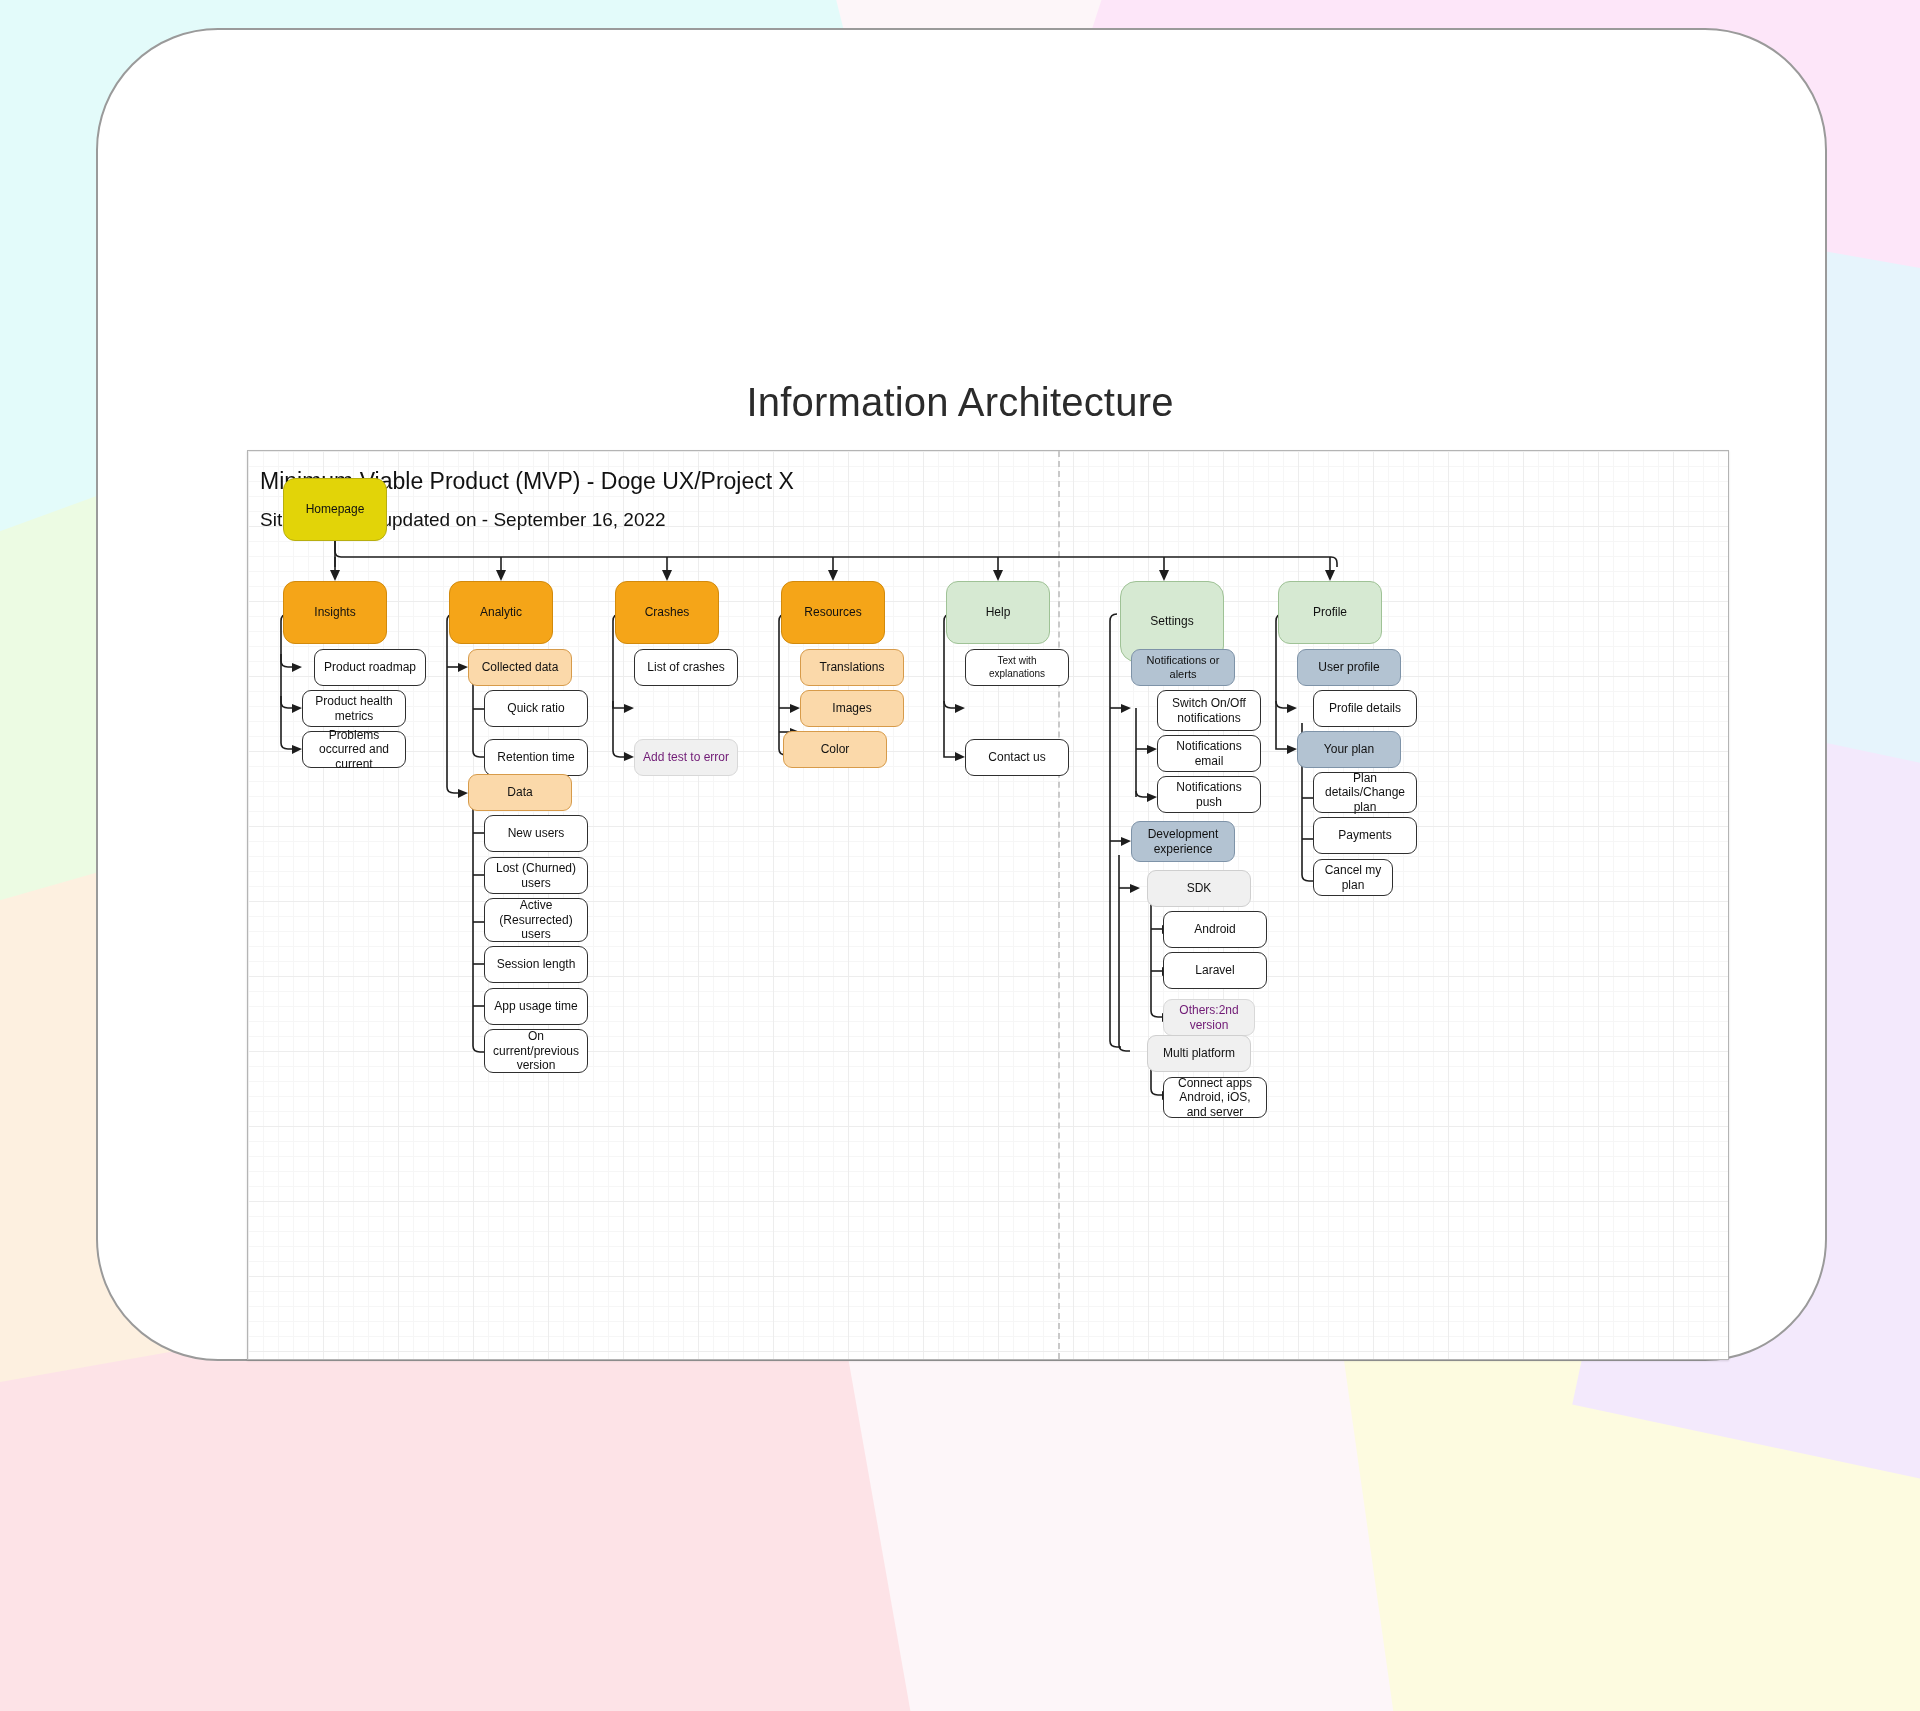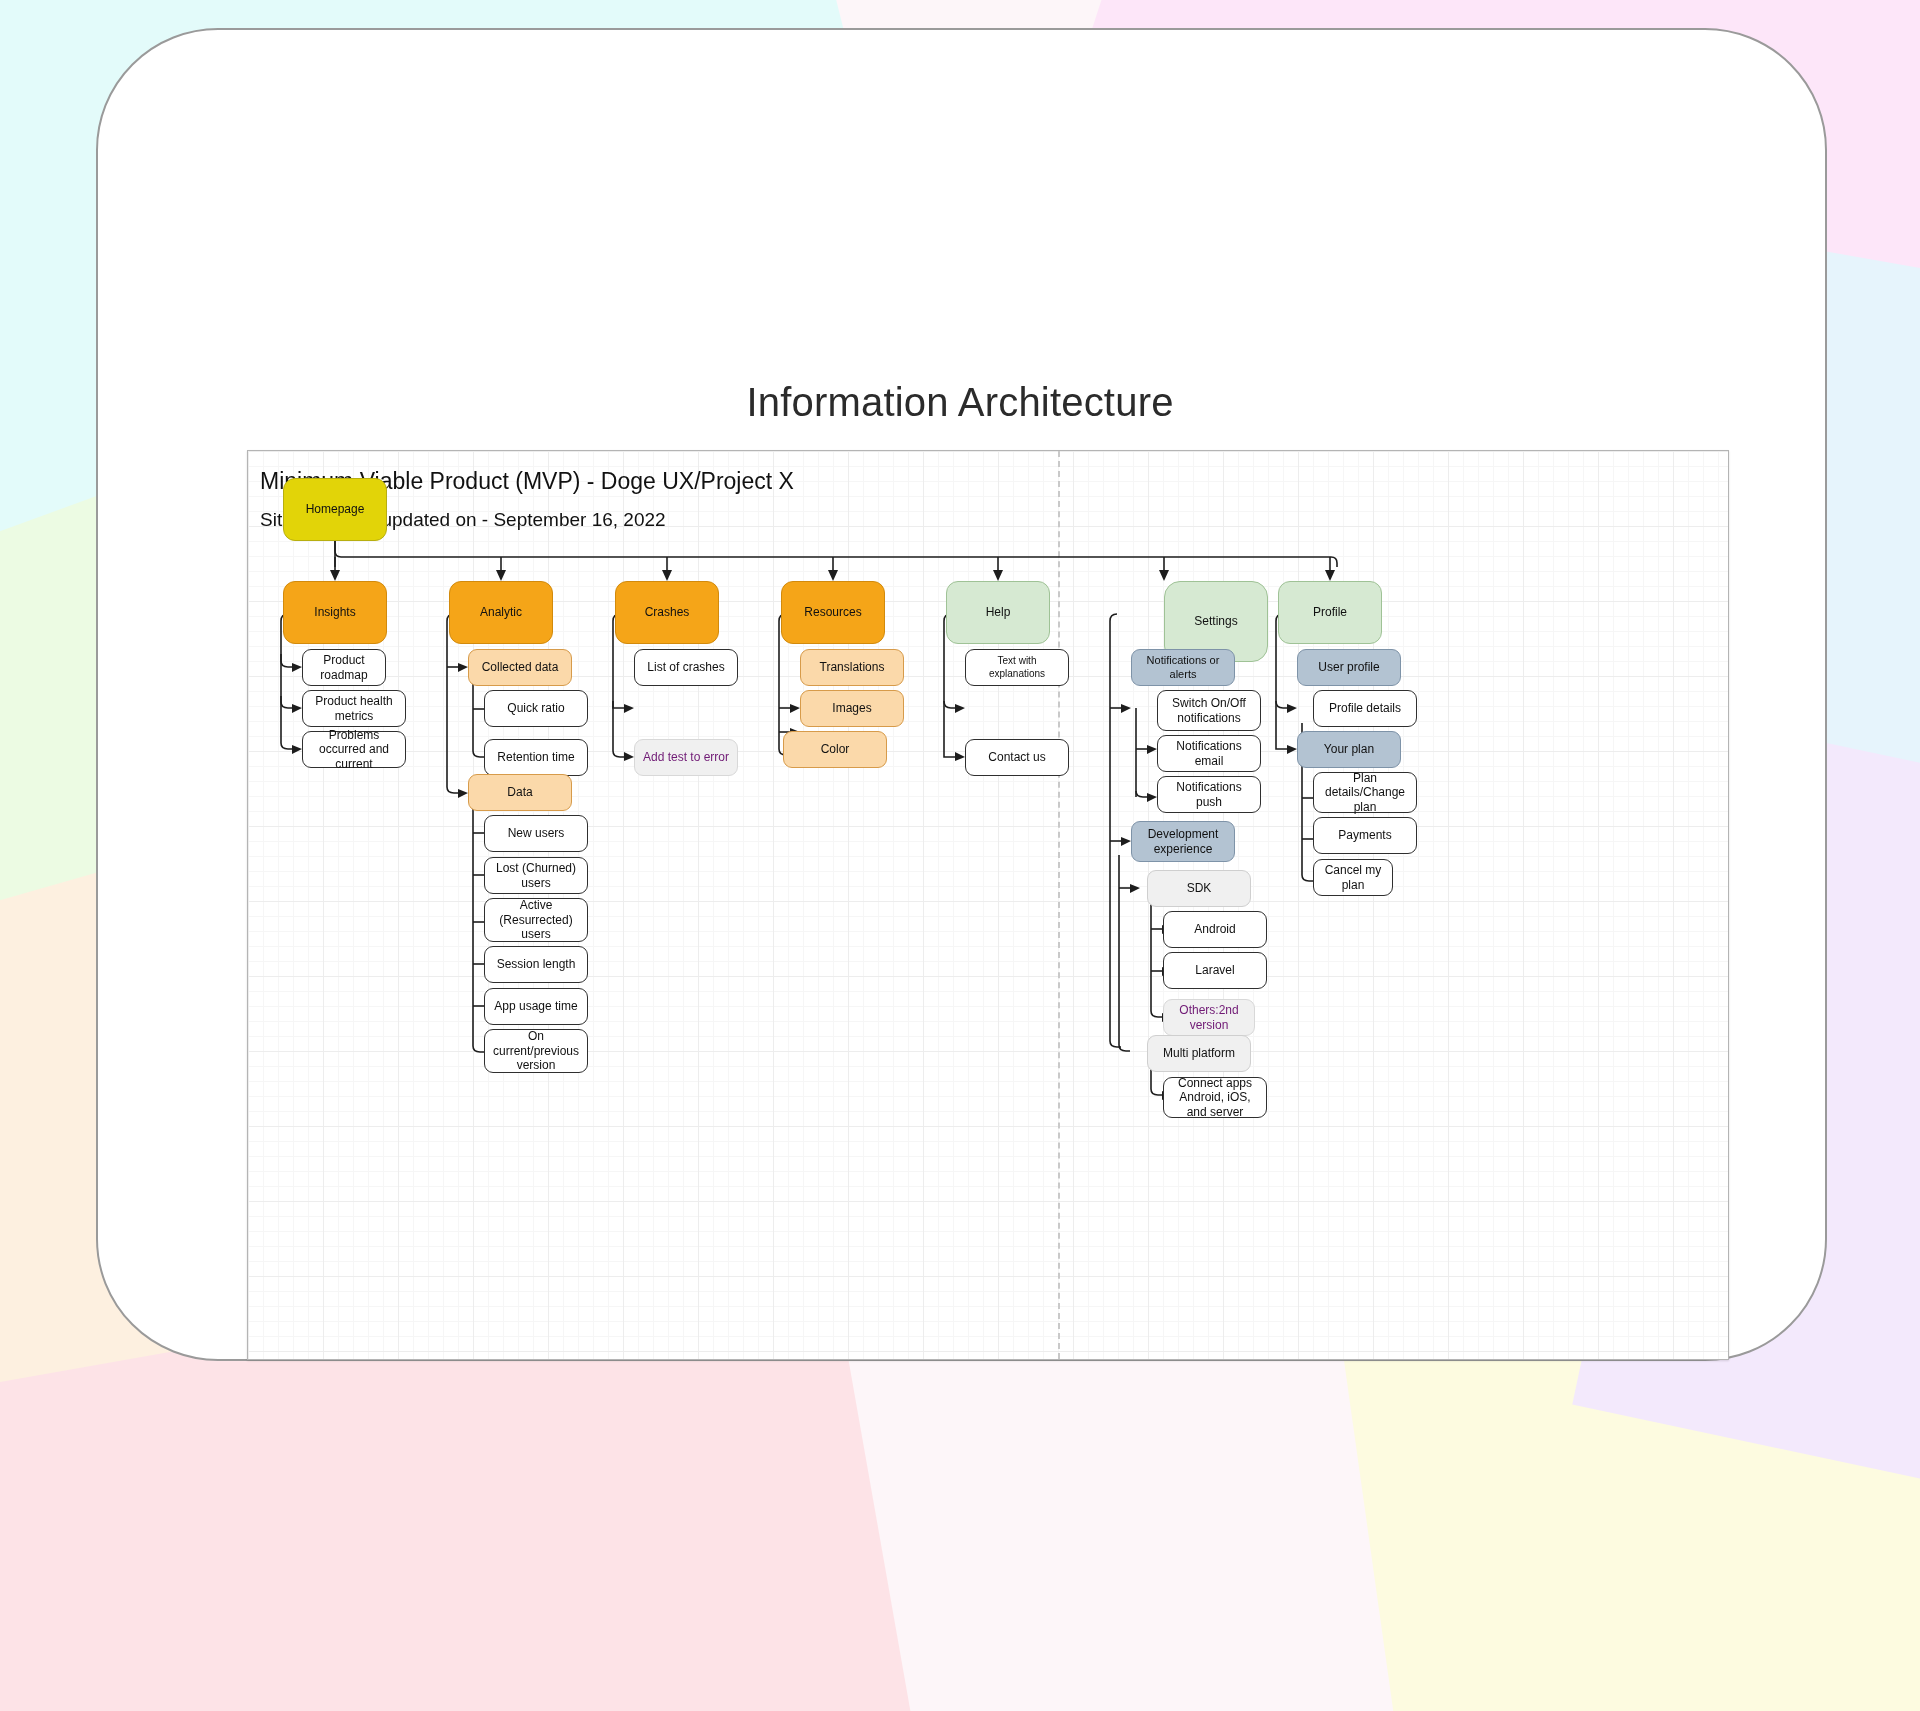--- a/index.html
+++ b/index.html
@@ -206,21 +206,21 @@
     <path d="M1054 347 Q1054 347 1061 347 L1065 347"></path>
     <path d="M1054 388 Q1054 388 1061 388 L1065 388"></path>
     <polygon points="1065,343 1065,352 1075,347"></polygon>
     <polygon points="1065,384 1065,393 1075,388"></polygon>
     <polygon points="1065,426 1065,435 1075,430"></polygon>
   </svg>
 
   <div class="node n-yellow" style="left:35px;top:27px;width:104px;height:63px;">Homepage</div>
 
   <div class="node n-orange" style="left:35px;top:130px;width:104px;height:63px;">Insights</div>
-  <div class="node n-white" style="left:54px;top:198px;width:84px;height:37px;">Product roadmap</div>
+  <div class="node n-white" style="left:66px;top:198px;width:112px;height:37px;">Product roadmap</div>
   <div class="node n-white" style="left:54px;top:239px;width:104px;height:37px;">Product health metrics</div>
   <div class="node n-white" style="left:54px;top:280px;width:104px;height:37px;">Problems occurred and current</div>
 
   <div class="node n-orange" style="left:201px;top:130px;width:104px;height:63px;">Analytic</div>
   <div class="node n-lorange" style="left:220px;top:198px;width:104px;height:37px;">Collected data</div>
   <div class="node n-white" style="left:236px;top:239px;width:104px;height:37px;">Quick ratio</div>
   <div class="node n-white" style="left:236px;top:288px;width:104px;height:37px;">Retention time</div>
   <div class="node n-lorange" style="left:220px;top:323px;width:104px;height:37px;">Data</div>
   <div class="node n-white" style="left:236px;top:364px;width:104px;height:37px;">New users</div>
   <div class="node n-white" style="left:236px;top:406px;width:104px;height:37px;">Lost (Churned) users</div>
@@ -235,21 +235,21 @@
 
   <div class="node n-orange" style="left:533px;top:130px;width:104px;height:63px;">Resources</div>
   <div class="node n-lorange" style="left:552px;top:198px;width:104px;height:37px;">Translations</div>
   <div class="node n-lorange" style="left:552px;top:239px;width:104px;height:37px;">Images</div>
   <div class="node n-lorange" style="left:535px;top:280px;width:104px;height:37px;">Color</div>
 
   <div class="node n-green" style="left:698px;top:130px;width:104px;height:63px;">Help</div>
   <div class="node n-white" style="left:717px;top:198px;width:104px;height:37px;font-size:10px;">Text with explanations</div>
   <div class="node n-white" style="left:717px;top:288px;width:104px;height:37px;">Contact us</div>
 
-  <div class="node n-green" style="left:916px;top:130px;width:104px;height:81px;border-radius:16px;">Settings</div>
+  <div class="node n-green" style="left:872px;top:130px;width:104px;height:81px;border-radius:16px;">Settings</div>
   <div class="node n-blue" style="left:883px;top:198px;width:104px;height:37px;font-size:11px;">Notifications or alerts</div>
   <div class="node n-white" style="left:909px;top:239px;width:104px;height:41px;">Switch On/Off notifications</div>
   <div class="node n-white" style="left:909px;top:284px;width:104px;height:37px;">Notifications email</div>
   <div class="node n-white" style="left:909px;top:325px;width:104px;height:37px;">Notifications push</div>
   <div class="node n-blue" style="left:883px;top:370px;width:104px;height:41px;">Development experience</div>
   <div class="node n-grey" style="left:899px;top:419px;width:104px;height:37px;">SDK</div>
   <div class="node n-white" style="left:915px;top:460px;width:104px;height:37px;">Android</div>
   <div class="node n-white" style="left:915px;top:501px;width:104px;height:37px;">Laravel</div>
   <div class="node n-dim" style="left:915px;top:548px;width:92px;height:37px;">Others:2nd version</div>
   <div class="node n-grey" style="left:899px;top:584px;width:104px;height:37px;">Multi platform</div>

